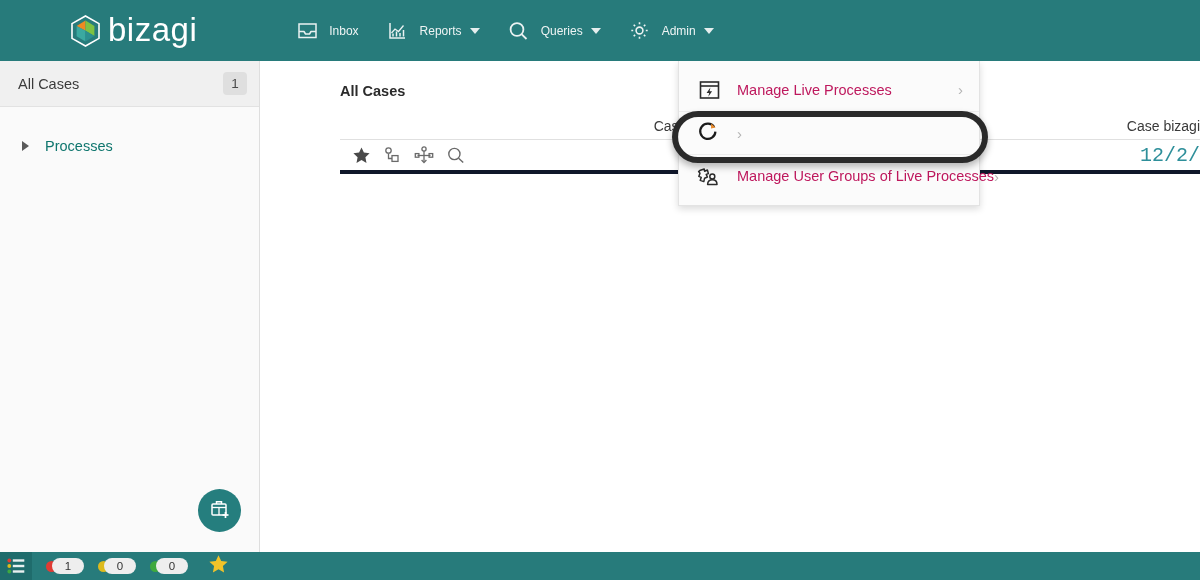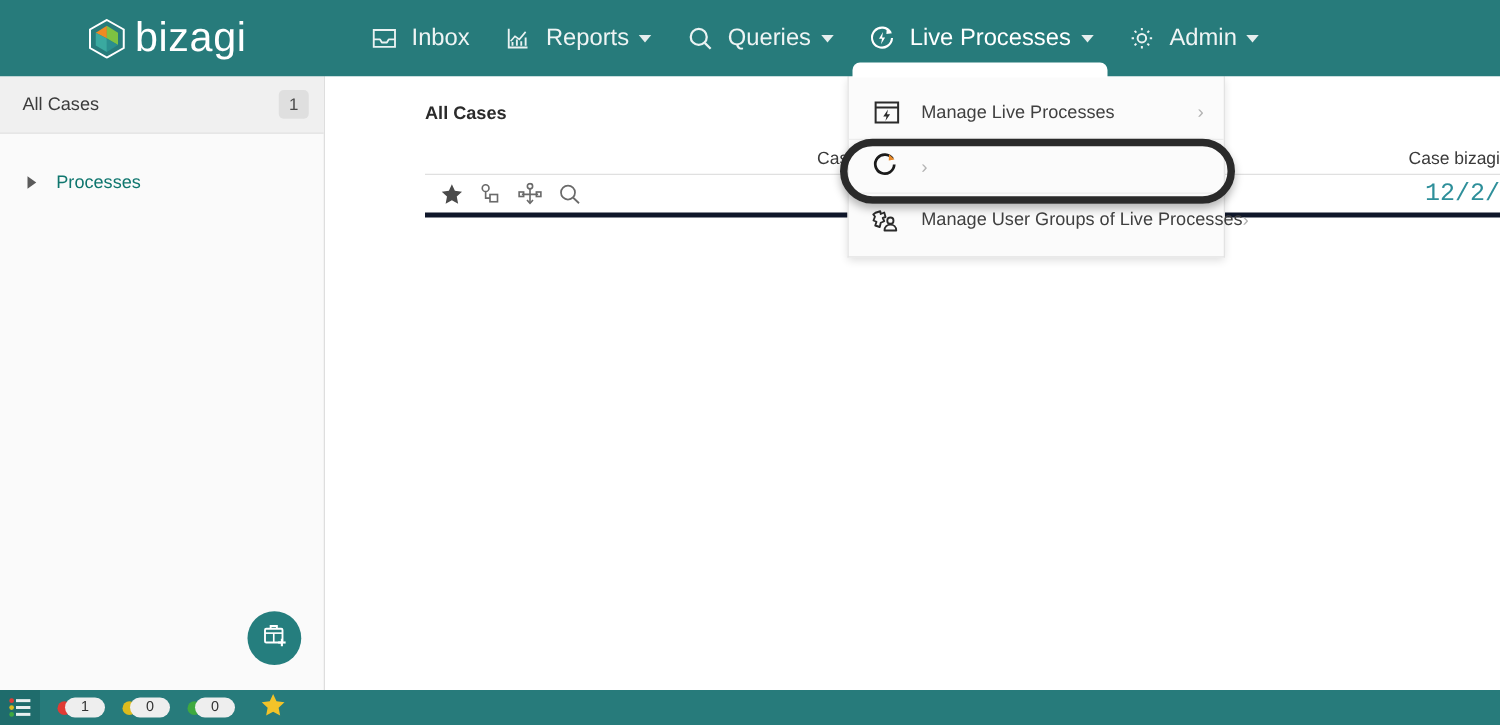--- a/index.html
+++ b/index.html
@@ -54,21 +54,21 @@
     height: 61px;
     margin-left: 84px;
   }
   .nav-item {
     position: relative;
     display: flex;
     align-items: center;
     height: 61px;
     padding: 0 13px;
     color: #eef4f4;
-    font-size: 19px;
+    font-size: 12px;
     cursor: pointer;
     white-space: nowrap;
   }
   .nav-item .nav-icon {
     display: inline-flex;
     align-items: center;
     justify-content: center;
     width: 26px; height: 26px;
     margin-right: 9px;
     flex: 0 0 auto;
@@ -230,21 +230,21 @@
   .menu-icon {
     width: 28px; height: 26px;
     display: inline-flex;
     align-items: center;
     justify-content: center;
     margin-right: 14px;
     flex: 0 0 auto;
   }
   .menu-label {
     font-size: 14.5px;
-    color: #404040;
+    color: #be185d;
     flex: 1;
     white-space: nowrap;
   }
   .menu-chevron { color: #b4b4b4; font-size: 15px; line-height: 1; padding-right: 2px; }
 
   
   .highlight-oval {
     position: absolute;
     left: 672px; top: 111px;
     width: 316px; height: 52px;
@@ -346,31 +346,20 @@
         <span class="nav-icon">
           <svg width="23" height="22" viewBox="0 0 23 22">
             <circle cx="10" cy="9.5" r="6.4" fill="none" stroke="#eaf2f2" stroke-width="1.8"></circle>
             <line x1="14.8" y1="14.3" x2="19.5" y2="19" stroke="#eaf2f2" stroke-width="1.8"></line>
           </svg>
         </span>
         <span>Queries</span>
         <span class="caret"></span>
       </div>
 
-      <div class="nav-item active">
-        <span class="nav-icon">
-          <svg width="24" height="23" viewBox="0 0 24 23">
-            <path d="M18.6 7.2 A8 8 0 1 0 19.6 11.4" fill="none" stroke="#ffffff" stroke-width="1.7"></path>
-            <path d="M15.4 3.2 L19.6 7.5 L15.1 8.2 Z" fill="#ffffff"></path>
-            <path d="M12.4 6.6 L9.2 12 L11.6 12 L10.8 16.4 L14.1 11 L11.7 11 Z" fill="#ffffff"></path>
-          </svg>
-        </span>
-        <span>Live Processes</span>
-        <span class="caret"></span>
-      </div>
 
       <div class="nav-item">
         <span class="nav-icon">
           <svg width="24" height="23" viewBox="0 0 24 23">
             <g fill="none" stroke="#eaf2f2" stroke-width="1.6">
               <circle cx="11.5" cy="11.5" r="3.4"></circle>
               <path d="M11.5 3.3 L11.5 5.2 M11.5 17.8 L11.5 19.7 M5.7 5.7 L7.1 7.1 M15.9 15.9 L17.3 17.3 M3.3 11.5 L5.2 11.5 M17.8 11.5 L19.7 11.5 M5.7 17.3 L7.1 15.9 M15.9 7.1 L17.3 5.7"></path>
             </g>
           </svg>
         </span>

